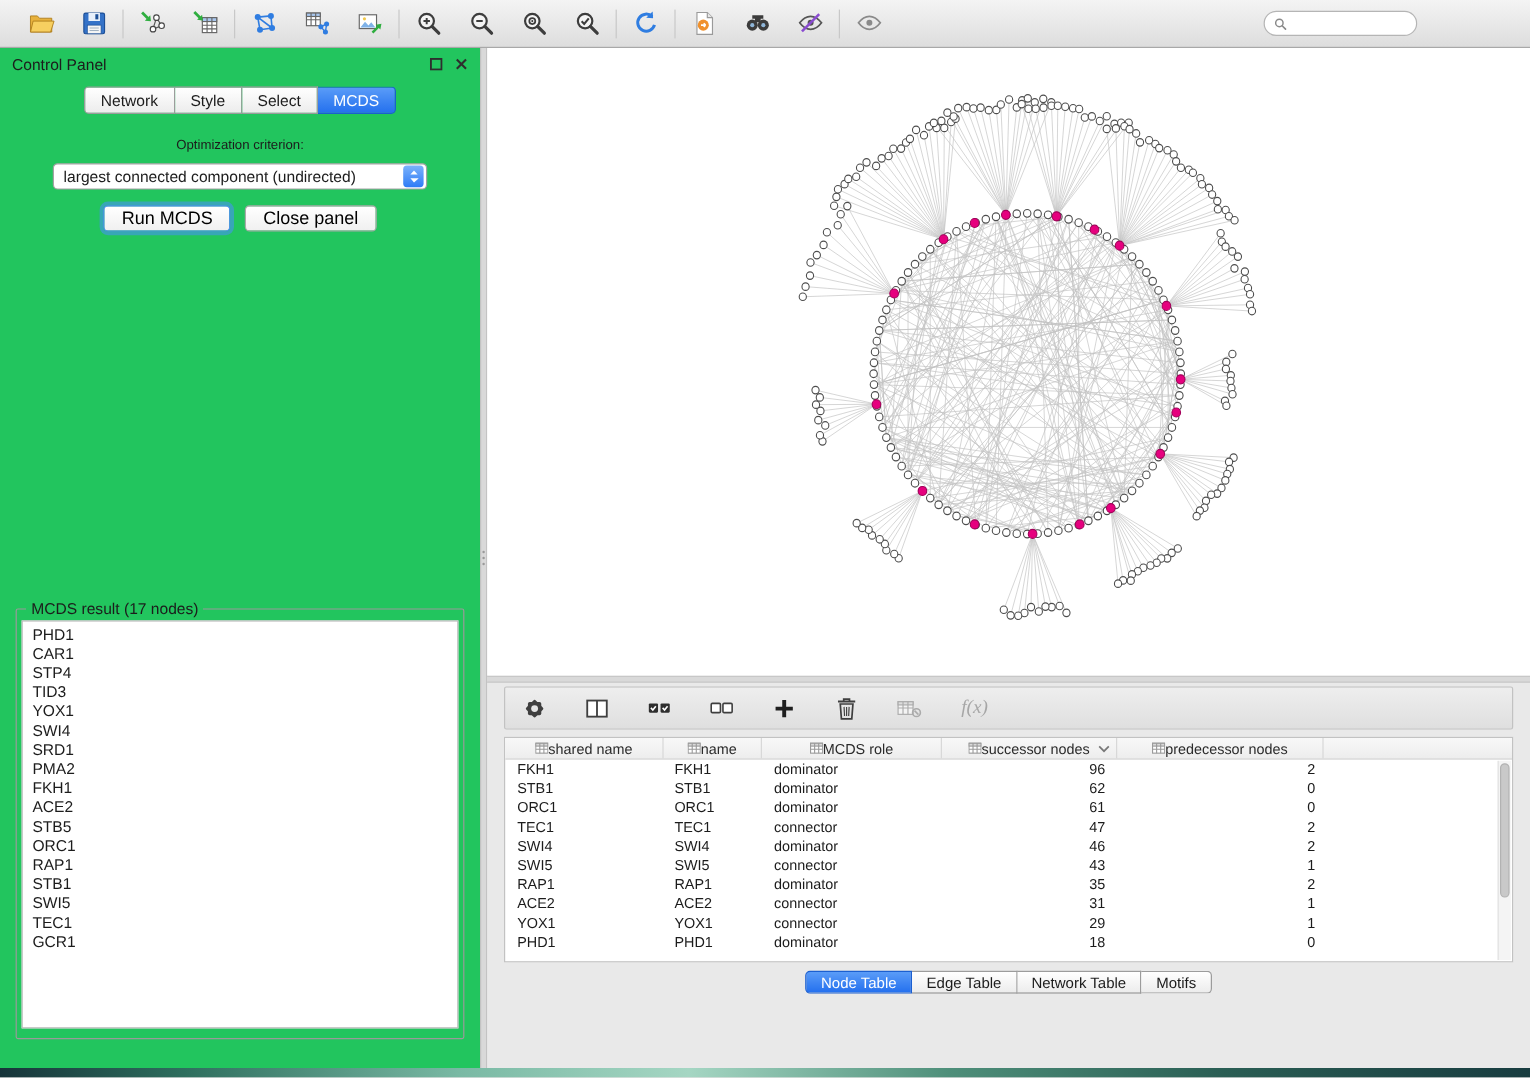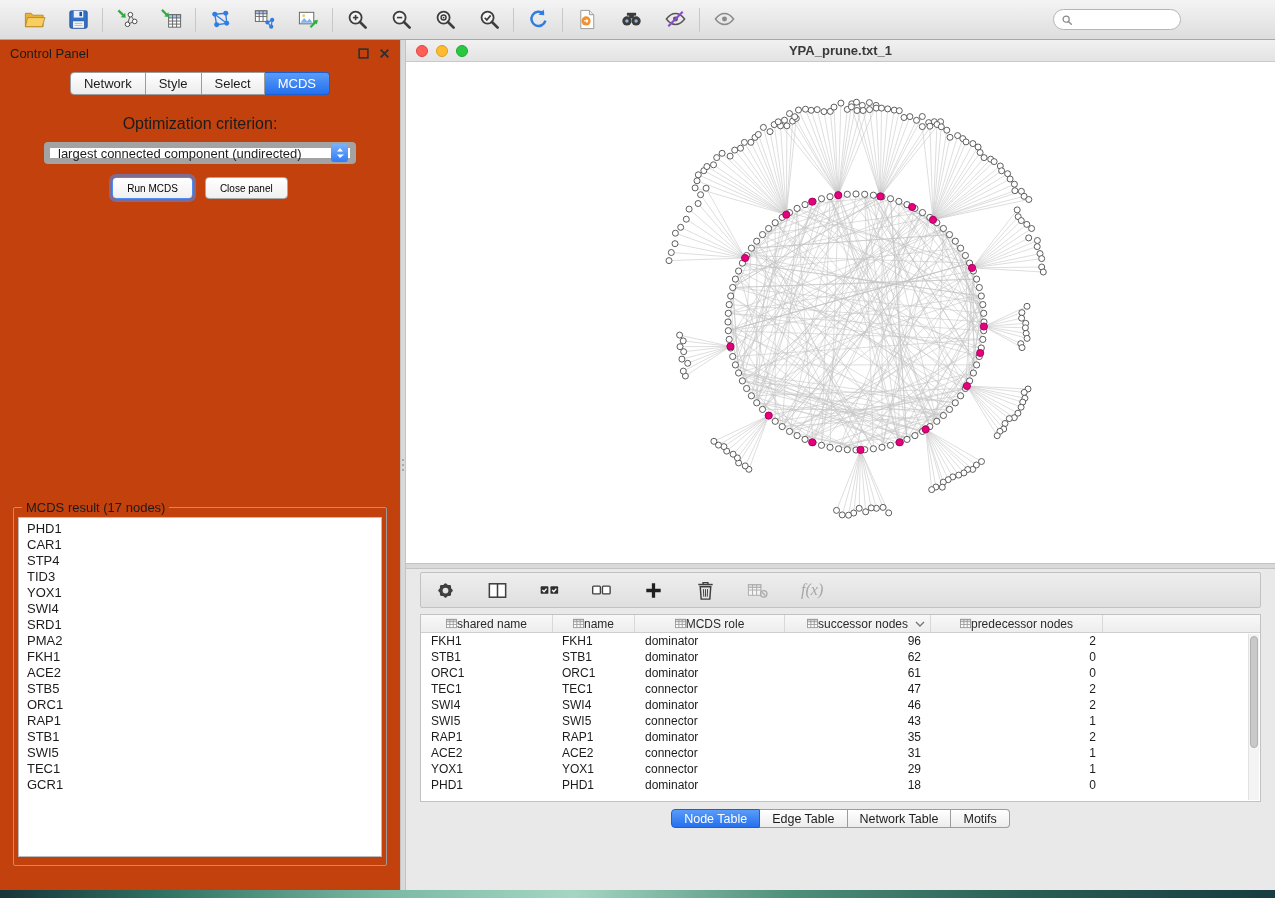--- a/index.html
+++ b/index.html
@@ -17,43 +17,43 @@
   .tbi svg { width:23px; height:23px; }
   .tb-search { margin-left:auto; margin-right:84px; width:128px; height:21px; background:#fff;
     border:1px solid #b5b5b5; border-radius:11px; display:flex; align-items:center; padding:0 7px; gap:4px; }
   .tb-search svg { width:12px; height:12px; flex:0 0 12px; }
   .tb-search input { border:none; outline:none; width:100%; font:12px "Liberation Sans",sans-serif; background:transparent; }
 
   
   .main { flex:1 1 auto; display:flex; min-height:0; }
 
   
-  .control-panel { width:400px; flex:0 0 400px; background:#c2410c; display:flex; flex-direction:column; }
+  .control-panel { width:400px; flex:0 0 400px; background:#22c55e; display:flex; flex-direction:column; }
   .panel-head { height:26px; flex:0 0 26px; display:flex; align-items:center; padding:0 10px; font-size:13px; }
   .win-btns { margin-left:auto; display:flex; gap:10px; align-items:center; }
   .win-btn { width:11px; height:11px; display:inline-flex; }
   .win-btn svg { width:11px; height:11px; }
 
   .seg-tabs { display:flex; justify-content:center; margin-top:6px; }
   .seg { height:23px; padding:0 13px; font-size:13px; font-family:"Liberation Sans",sans-serif;
     background:linear-gradient(#ffffff,#ececec); border:1px solid #9c9c9c; border-left-width:0; color:#1c1c1c; cursor:default; }
   .seg:first-child { border-left-width:1px; border-radius:4px 0 0 4px; }
   .seg:last-child { border-radius:0 4px 4px 0; }
   .seg.active { background:linear-gradient(#5a9cf8,#2470ee); color:#fff; border-color:#1b5fd0; }
 
-  .opt-label { text-align:center; margin-top:20px; font-size:16px; }
-  .dropdown { margin:9px 44px 0; height:22px; background:#fff; border:6px solid #a3a3a3; border-radius:4px;
+  .opt-label { text-align:center; margin-top:20px; font-size:11px; }
+  .dropdown { margin:9px 44px 0; height:22px; background:#fff; border:1px solid #a3a3a3; border-radius:4px;
     display:flex; align-items:center; }
   .dropdown .val { flex:1; padding:0 8px; font-size:13px; white-space:nowrap; overflow:hidden; }
   .stepper { width:17px; height:18px; margin-right:2px; border-radius:3px;
     background:linear-gradient(#7ab2fb,#2f7cf6); display:flex; align-items:center; justify-content:center; }
   .stepper svg { width:8px; height:12px; }
 
   .btn-row { display:flex; justify-content:center; gap:12px; margin-top:13px; }
-  .btn { height:22px; padding:0 14px; font-size:10px; font-family:"Liberation Sans",sans-serif;
+  .btn { height:22px; padding:0 14px; font-size:15px; font-family:"Liberation Sans",sans-serif;
     background:linear-gradient(#ffffff,#f0f0f0); border:1px solid #a9a9a9; border-radius:4px; cursor:default; }
   .btn.focused { box-shadow:0 0 0 3px rgba(73,142,255,.55); border-color:#4f8df6; }
 
   .cp-spacer { flex:1 1 auto; }
   .mcds-fieldset { margin:0 13px 24px; border:1px solid #9a9a9a; border-radius:2px; padding:2px 4px 8px; }
   .mcds-fieldset legend { font-size:13px; padding:0 4px; margin-left:4px; }
   .mcds-list { background:#fff; border:1px solid #bcbcbc; height:340px; overflow:hidden; padding:3px 8px; }
   .mcds-item { font-size:13px; line-height:16px; }
 
   
@@ -379,28 +379,20 @@
 
     <div class="v-split">
         <i></i>
         <i></i>
         <i></i>
       </div>
 
     <div class="right-col">
 
       <div class="network-window">
-        <div class="net-titlebar">
-          <span class="traffic">
-            <span class="light red"></span>
-            <span class="light yellow"></span>
-            <span class="light green"></span>
-          </span>
-          <span class="net-title">YPA_prune.txt_1</span>
-        </div>
         <div class="net-canvas">
           <svg id="network-svg" viewBox="0 0 869 501" preserveAspectRatio="none">
               <g stroke="#9a9a9a" stroke-width="0.55" opacity="0.6">
                 <line x1="563.6" y1="201.1" x2="322.3" y2="268.7"></line>
                 <line x1="350.7" y1="340.8" x2="508.9" y2="373.6"></line>
                 <line x1="537.4" y1="353.5" x2="432.6" y2="386.8"></line>
                 <line x1="415.5" y1="383.3" x2="424.0" y2="134.7"></line>
                 <line x1="345.4" y1="333.8" x2="567.4" y2="209.0"></line>
                 <line x1="492.9" y1="380.6" x2="530.8" y2="359.3"></line>
                 <line x1="570.6" y1="217.1" x2="326.7" y2="225.5"></line>

